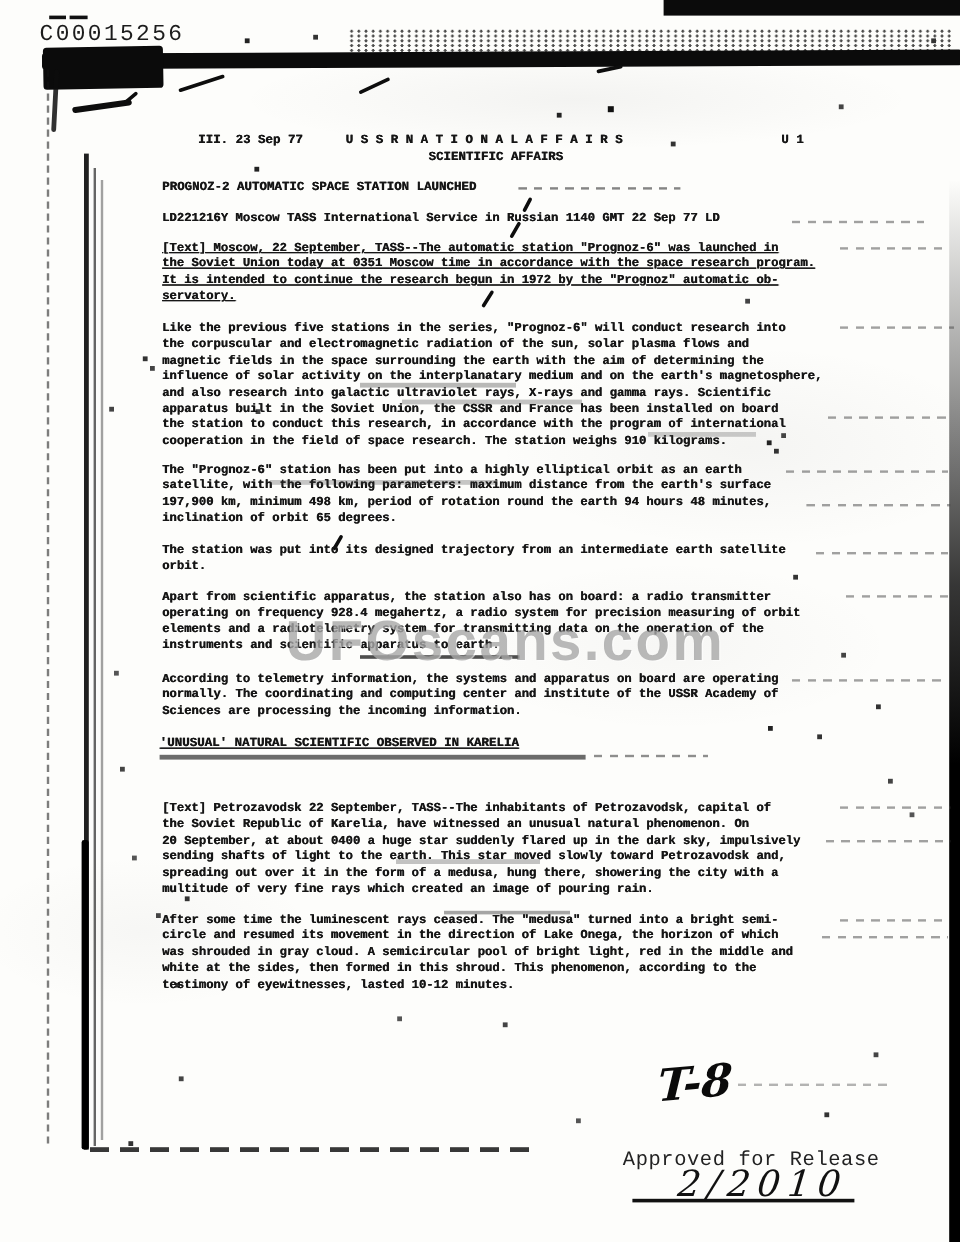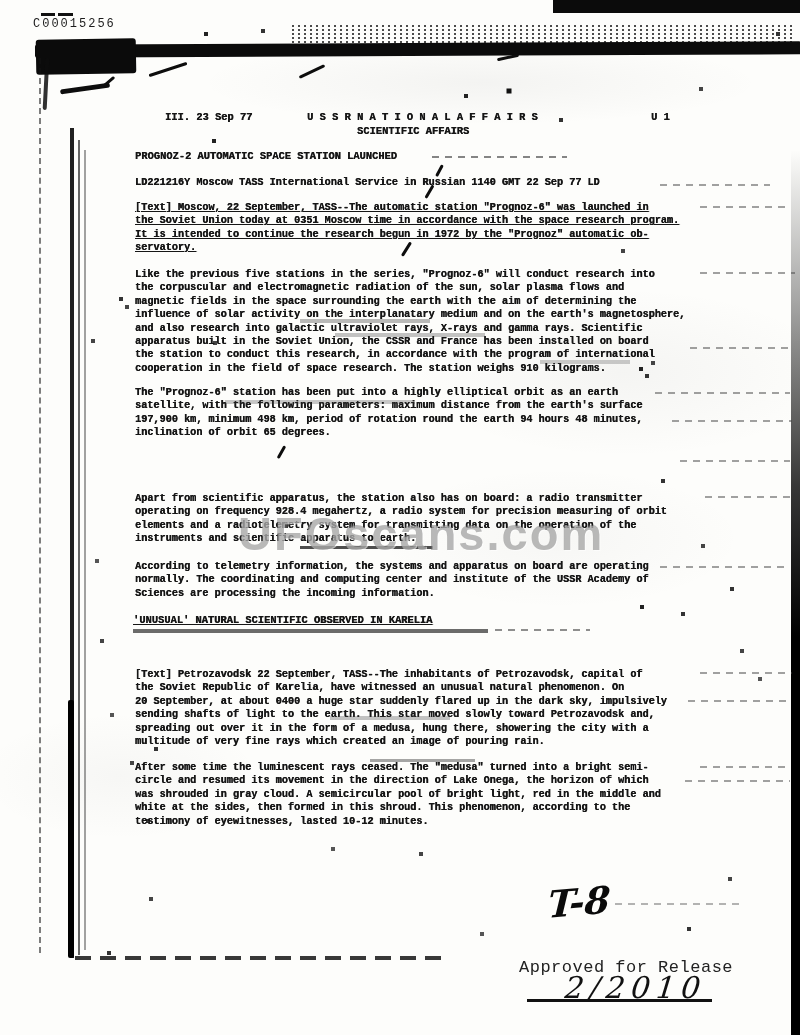--- a/index.html
+++ b/index.html
@@ -12,21 +12,21 @@
   .page::before{ 
     content:"";position:absolute;inset:0;pointer-events:none;
     background:
       radial-gradient(ellipse 300px 120px at 78% 36%, rgba(90,90,90,.05), transparent 70%),
       radial-gradient(ellipse 260px 100px at 70% 52%, rgba(90,90,90,.04), transparent 70%),
       radial-gradient(ellipse 200px 90px at 15% 75%, rgba(90,90,90,.04), transparent 70%),
       radial-gradient(ellipse 400px 60px at 60% 8%, rgba(90,90,90,.06), transparent 70%);
   }
   .abs{position:absolute;}
   .type{font-weight:700;letter-spacing:0;text-shadow:.35px 0 0 currentColor;}
-  .doc-number{left:33px;top:17px;font-size:12px;letter-spacing:2px;font-weight:400;color:#1c1c1c;}
+  .doc-number{left:33px;top:17px;font-size:19px;letter-spacing:2px;font-weight:400;color:#1c1c1c;}
   .overbar{background:#111;height:3px;}
   .hdr{font-size:10.4px;text-align:right;}
   .body-text{font-size:10.2px;line-height:13.4px;white-space:pre-line;width:585px;}
   .headline{font-size:10.4px;}
   .u{text-decoration:underline;}
   
   .ink{background:#0b0b0b;}
   .band-main{left:35px;top:43px;width:766px;height:13px;transform:rotate(-.25deg);border-radius:2px;}
   .band-blob{left:36px;top:39px;width:100px;height:35px;border-radius:3px;transform:rotate(-1deg);}
   .band-speckle{left:290px;top:24px;width:505px;height:22px;opacity:.7;
@@ -93,21 +93,21 @@
   <div class="abs pen" style="left:102px;top:80px;width:14px;height:3px;transform:rotate(-40deg);"></div>
   <div class="abs pen" style="left:298px;top:70px;width:28px;height:3px;transform:rotate(-25deg);"></div>
   <div class="abs pen" style="left:497px;top:56px;width:22px;height:3px;transform:rotate(-12deg);"></div>
   <div class="abs pen" style="left:44px;top:58px;width:4px;height:52px;transform:rotate(3deg);opacity:.85;"></div>
   <div class="abs pen" style="left:438px;top:164px;width:2.5px;height:13px;transform:rotate(28deg);"></div>
   <div class="abs pen" style="left:428px;top:184px;width:2.5px;height:15px;transform:rotate(30deg);"></div>
   <div class="abs pen" style="left:405px;top:241px;width:2.5px;height:16px;transform:rotate(32deg);"></div>
   <div class="abs pen" style="left:280px;top:445px;width:2.5px;height:14px;transform:rotate(30deg);"></div>
 
   <div class="abs type hdr" style="left:165px;top:111px;">III.  23 Sep 77</div>
-  <div class="abs type hdr" style="left:288px;top:111px;margin-left:19px;">U S S R    N A T I O N A L    A F F A I R S</div>
+  <div class="abs type hdr" style="left:288px;top:111px;">U S S R    N A T I O N A L    A F F A I R S</div>
   <div class="abs type hdr" style="left:651px;top:111px;">U 1</div>
   <div class="abs type hdr" style="left:357px;top:125px;">SCIENTIFIC AFFAIRS</div>
 
   <div class="abs type headline" style="left:135px;top:150px;">PROGNOZ-2 AUTOMATIC SPACE STATION LAUNCHED</div>
   <div class="abs dashline" style="left:432px;top:156px;width:135px;opacity:.65;"></div>
   <div class="abs type body-text" style="left:135px;top:176px;">LD221216Y Moscow TASS International Service in Russian 1140 GMT 22 Sep 77 LD</div>
   <div class="abs dashline" style="left:660px;top:184px;width:110px;"></div>
 
   <div class="abs type body-text" style="left:135px;top:201px;text-decoration:underline;">[Text]  Moscow, 22 September, TASS--The automatic station "Prognoz-6" was launched in
 the Soviet Union today at 0351 Moscow time in accordance with the space research program.
@@ -118,20 +118,22 @@
 magnetic fields in the space surrounding the earth with the aim of determining the
 influence of solar activity on the interplanatary medium and on the earth's magnetosphere,
 and also research into galactic ultraviolet rays, X-rays and gamma rays.  Scientific
 apparatus built in the Soviet Union, the CSSR and France has been installed on board
 the station to conduct this research, in accordance with the program of international
 cooperation in the field of space research.  The station weighs 910 kilograms.</div>
   <div class="abs type body-text" style="left:135px;top:386px;">The "Prognoz-6" station has been put into a highly elliptical orbit as an earth
 satellite, with the following parameters:  maximum distance from the earth's surface
 197,900 km, minimum 498 km, period of rotation round the earth 94 hours 48 minutes,
 inclination of orbit 65 degrees.</div>
+  <div class="abs type body-text" style="left:135px;top:453px;">The station was put into its designed trajectory from an intermediate earth satellite
+orbit.</div>
   <div class="abs type body-text" style="left:135px;top:492px;">Apart from scientific apparatus, the station also has on board:  a radio transmitter
 operating on frequency 928.4 megahertz, a radio system for precision measuring of orbit
 elements and a radiotelemetry system for transmitting data on the operation of the
 instruments and scientific apparatus to earth.</div>
   <div class="abs type body-text" style="left:135px;top:560px;">According to telemetry information, the systems and apparatus on board are operating
 normally.  The coordinating and computing center and institute of the USSR Academy of
 Sciences are processing the incoming information.</div>
 
   <div class="abs smear" style="left:300px;top:319px;width:130px;height:4px;opacity:.35;"></div>
   <div class="abs smear" style="left:335px;top:333px;width:150px;height:4px;opacity:.3;"></div>

